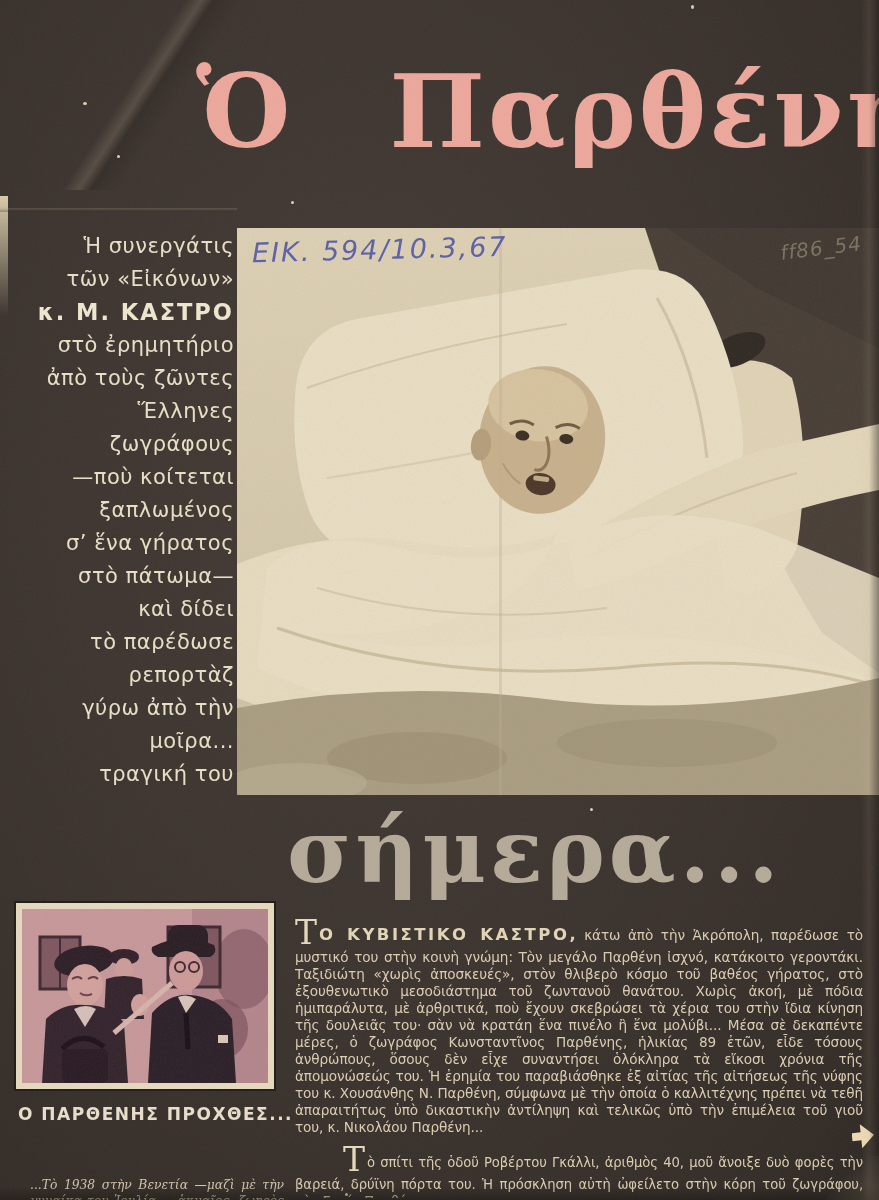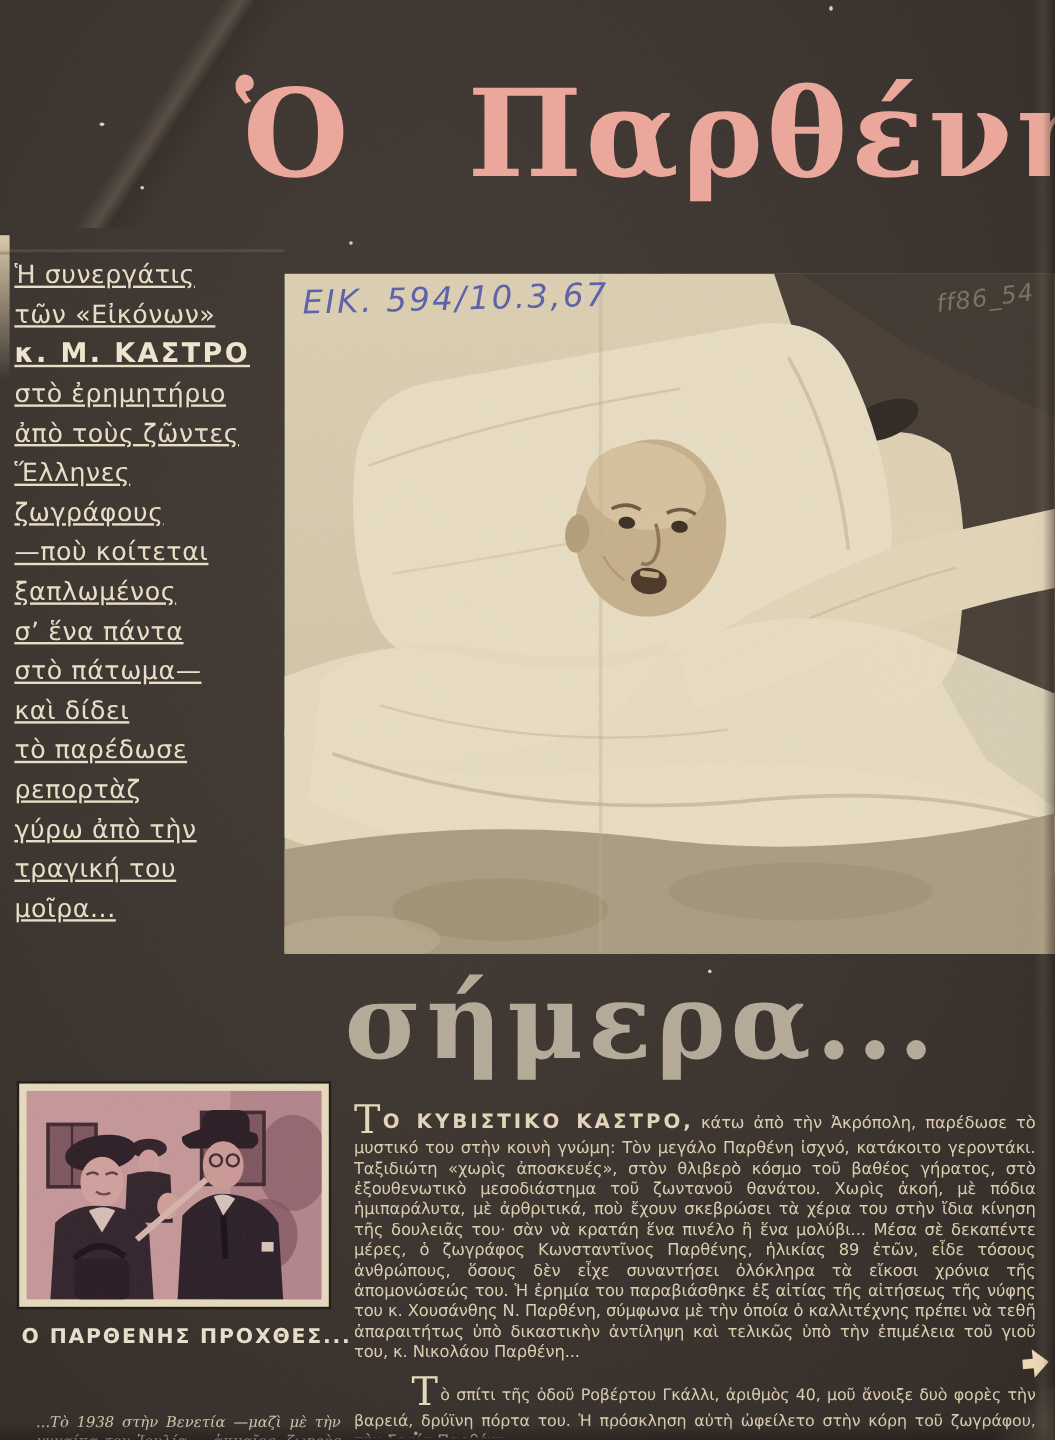--- a/index.html
+++ b/index.html
@@ -16,24 +16,23 @@
     font-size:101px;line-height:1.1;white-space:nowrap;
     letter-spacing:3px;word-spacing:58px;text-align:left;
   }
   .today{
     position:absolute;left:287px;top:808px;width:430px;
     color:#b5aa98;font-family:"DejaVu Serif",serif;font-weight:bold;
     font-size:87px;line-height:1;letter-spacing:4px;white-space:nowrap;
   }
   
   .sidebar{
-    position:absolute;left:12px;top:213px;width:222px;
-    color:#e9dfc6;font-size:21px;line-height:33px;text-align:left;
+    position:absolute;left:12px;top:230px;width:222px;
+    color:#e9dfc6;font-size:21px;line-height:33px;text-align:right;
     letter-spacing:.5px;
-    text-decoration:underline;
   }
   .sidebar .author{font-weight:bold;font-size:22.5px;letter-spacing:2px;color:#efe6cf;}
   
   .main-photo{position:absolute;left:237px;top:228px;width:642px;height:567px;}
   .main-photo svg{display:block;width:100%;height:100%;}
   .hand-blue{
     position:absolute;left:252px;top:234px;color:#5c61a8;
     font-style:italic;font-size:27px;letter-spacing:2px;
     transform:rotate(-1.5deg);white-space:nowrap;
   }
@@ -115,28 +114,28 @@
   <div class="sidebar">
     <div>Ἡ συνεργάτις</div>
     <div>τῶν «Εἰκόνων»</div>
     <div class="author">κ. Μ. ΚΑΣΤΡΟ</div>
     <div>στὸ ἐρημητήριο</div>
     <div>ἀπὸ τοὺς ζῶντες</div>
     <div>Ἕλληνες</div>
     <div>ζωγράφους</div>
     <div>—ποὺ κοίτεται</div>
     <div>ξαπλωμένος</div>
-    <div>σ’ ἕνα πάντα</div>
+    <div>σ’ ἕνα γήρατος</div>
     <div>στὸ πάτωμα—</div>
     <div>καὶ δίδει</div>
     <div>τὸ παρέδωσε</div>
     <div>ρεπορτὰζ</div>
     <div>γύρω ἀπὸ τὴν</div>
+    <div>μοῖρα...</div>
     <div>τραγική του</div>
-    <div>μοῖρα...</div>
   </div>
 
   <div class="main-photo">
     <svg viewBox="0 0 642 567" preserveAspectRatio="none">
       <defs>
         <linearGradient id="wallg" x1="0" y1="0" x2="0" y2="1">
           <stop offset="0" stop-color="#e0d3b6"></stop>
           <stop offset="0.5" stop-color="#d8cbae"></stop>
           <stop offset="1" stop-color="#cfc1a3"></stop>
         </linearGradient>

